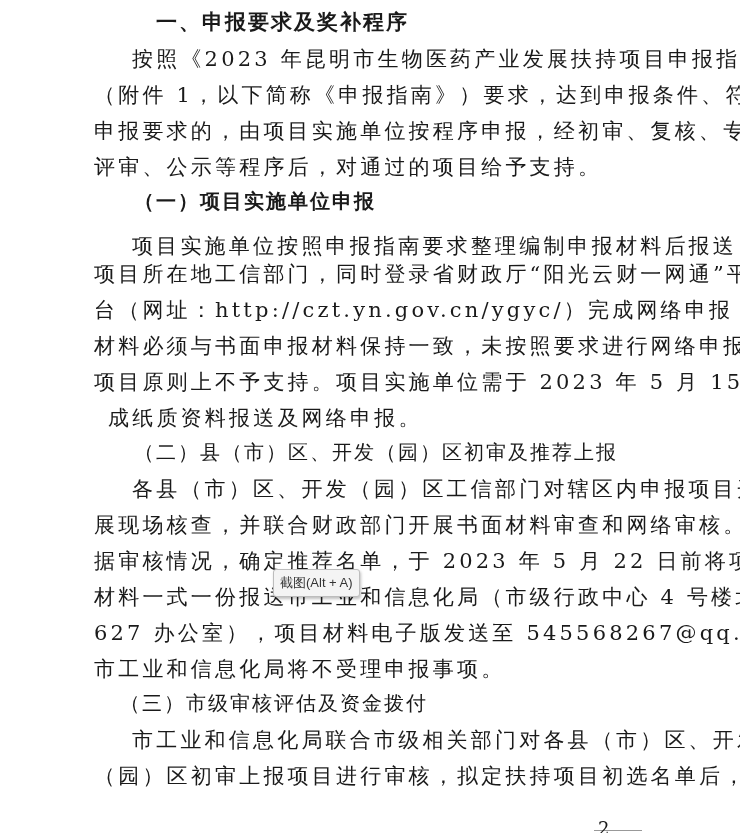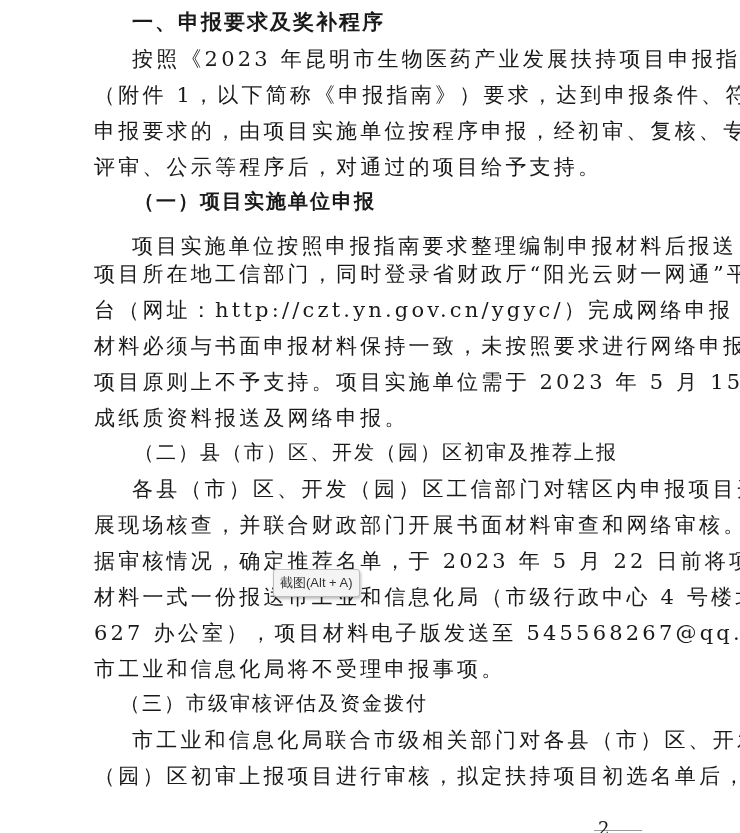--- a/index.html
+++ b/index.html
@@ -1,19 +1,19 @@
 <!DOCTYPE html>
 <html><head>
   <meta charset="utf-8">
   <style>
     html, body { margin: 0; padding: 0; background: #ffffff; }
     body { width: 740px; height: 833px; position: relative; overflow: hidden;
       font-family: "DejaVu Serif", "Liberation Serif", serif; color: #1a1a1a; }
     .line { position: absolute; left: 0; white-space: nowrap; font-size: 21px; letter-spacing: 3.2px; }
-    .heading { font-family: "DejaVu Sans", "Liberation Sans", sans-serif; font-weight: bold; font-size: 21px; letter-spacing: 2px; }
+    .heading { font-family: "DejaVu Sans", "Liberation Sans", sans-serif; font-weight: bold; font-size: 21px; letter-spacing: 2px; margin-left: 24px; }
     .sub { font-family: "DejaVu Sans", "Liberation Sans", sans-serif; font-size: 20px; letter-spacing: 2px; }
     .tooltip { position: absolute; left: 273px; top: 569px; height: 26px; padding: 0 6px;
       background: #f4f4f4; border: 1px solid #bdbdbd; border-radius: 3px;
       box-shadow: 1px 2px 3px rgba(0,0,0,0.25);
       font-family: "Liberation Sans", "DejaVu Sans", sans-serif; font-size: 13px; color: #333;
       line-height: 26px; letter-spacing: 0; }
     .pageno { position: absolute; left: 598px; top: 818px; font-size: 18px; }
     .pageno-dash { position: absolute; left: 594px; top: 830px; width: 48px; height: 1px; background: #999; }
   </style>
 </head>
@@ -26,21 +26,21 @@
   <div class="line" style="left:94px; top:81px;">（附件 1，以下简称《申报指南》）要求，达到申报条件、符合</div>
   <div class="line" style="left:94px; top:117px;">申报要求的，由项目实施单位按程序申报，经初审、复核、专家</div>
   <div class="line" style="left:94px; top:153px;">评审、公示等程序后，对通过的项目给予支持。</div>
 
   <div class="line sub" style="left:134px; top:188px;font-weight:bold;">（一）项目实施单位申报</div>
   <div class="line" style="left:132px; top:232px;">项目实施单位按照申报指南要求整理编制申报材料后报送</div>
   <div class="line" style="left:94px; top:260px;">项目所在地工信部门，同时登录省财政厅“阳光云财一网通”平</div>
   <div class="line" style="left:94px; top:296px;">台（网址：http://czt.yn.gov.cn/ygyc/）完成网络申报，网络申报</div>
   <div class="line" style="left:94px; top:332px;">材料必须与书面申报材料保持一致，未按照要求进行网络申报的</div>
   <div class="line" style="left:94px; top:368px;">项目原则上不予支持。项目实施单位需于 2023 年 5 月 15 日前完</div>
-  <div class="line" style="left:94px; top:404px;text-align:center;">成纸质资料报送及网络申报。</div>
+  <div class="line" style="left:108px; top:404px;text-align:center;">成纸质资料报送及网络申报。</div>
 
   <div class="line sub" style="left:134px; top:439px;">（二）县（市）区、开发（园）区初审及推荐上报</div>
   <div class="line" style="left:132px; top:475px;">各县（市）区、开发（园）区工信部门对辖区内申报项目开</div>
   <div class="line" style="left:94px; top:511px;">展现场核查，并联合财政部门开展书面材料审查和网络审核。根</div>
   <div class="line" style="left:94px; top:547px;">据审核情况，确定推荐名单，于 2023 年 5 月 22 日前将项目申报</div>
   <div class="line" style="left:94px; top:583px;">材料一式一份报送市工业和信息化局（市级行政中心 4 号楼北楼</div>
   <div class="line" style="left:94px; top:619px;">627 办公室），项目材料电子版发送至 545568267@qq.com。逾期</div>
   <div class="line" style="left:94px; top:655px;">市工业和信息化局将不受理申报事项。</div>
 
   <div class="line sub" style="left:120px; top:690px;">（三）市级审核评估及资金拨付</div>

